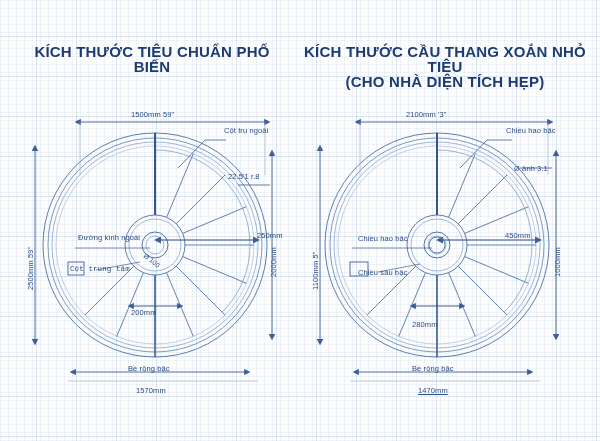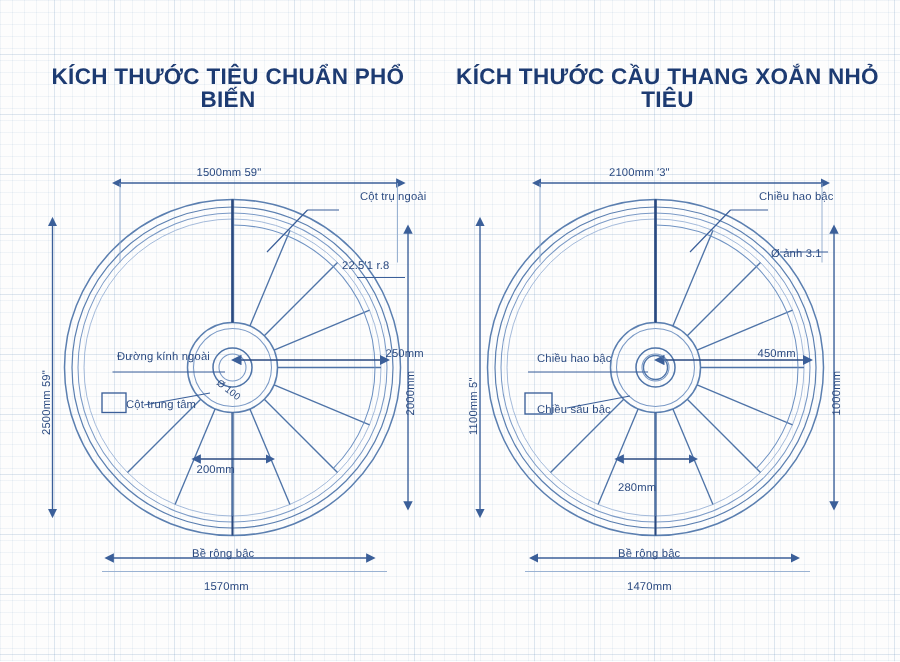--- a/index.html
+++ b/index.html
@@ -64,20 +64,21 @@
 </style>
 </head>
 <body>
 
 <div id="page">
   <div id="grid-fine"></div>
 
   <div class="title" id="title-left">KÍCH THƯỚC TIÊU CHUẨN PHỔ BIẾN</div>
   <div class="title" id="title-right">
     <div>KÍCH THƯỚC CẦU THANG XOẮN NHỎ TIÊU</div>
+    <div>(CHO NHÀ DIỆN TÍCH HẸP)</div>
   </div>
 
   <svg class="draw" viewBox="0 0 600 441">
     <defs>
       <marker id="arrL" markerWidth="7" markerHeight="7" refX="6" refY="3.5" orient="auto">
         <path d="M7,0 L0,3.5 L7,7 z" fill="#3b5f99"></path>
       </marker>
       <marker id="arrR" markerWidth="7" markerHeight="7" refX="1" refY="3.5" orient="auto">
         <path d="M0,0 L7,3.5 L0,7 z" fill="#3b5f99"></path>
       </marker>
@@ -167,34 +168,34 @@
       <path d="M352,248 L432,248" stroke="#3b5f99" stroke-width="0.7" fill="none"></path>
       <path d="M378,272 L420,264" stroke="#3b5f99" stroke-width="0.7" fill="none"></path>
       <rect x="350" y="262" width="18" height="14" fill="none" stroke="#3b5f99" stroke-width="0.9"></rect>
       <circle cx="437" cy="245" r="8" fill="none" stroke="#4f74a8" stroke-width="0.9"></circle>
     </g>
   </svg>
 
   <div class="lbl" style="left:131px; top:110px;">1500mm 59"</div>
   <div class="lbl vert" style="left:26px; top:290px;">2500mm 59"</div>
   <div class="lbl vert" style="left:269px; top:277px;">2000mm</div>
-  <div class="lbl" style="left:240px; top:126px;">Cột trụ ngoài</div>
+  <div class="lbl" style="left:224px; top:126px;">Cột trụ ngoài</div>
   <div class="lbl" style="left:228px; top:172px;text-align:right;">22.5'1 r.8</div>
   <div class="lbl" style="left:78px; top:233px;">Đường kính ngoài</div>
-  <div class="lbl" style="left:84px; top:265px;">Cột trung tâm</div>
+  <div class="lbl" style="left:70px; top:265px;font-family:Liberation Mono, monospace;">Cột trung tâm</div>
   <div class="lbl small" style="left:147px; top:252px; transform:rotate(38deg); transform-origin:left top;">Ø 100</div>
   <div class="lbl" style="left:228px; top:231px;padding-left:29px;">250mm</div>
   <div class="lbl" style="left:131px; top:308px;">200mm</div>
   <div class="lbl" style="left:128px; top:364px;">Bề rộng bậc</div>
   <div class="lbl" style="left:136px; top:386px;">1570mm</div>
 
   <div class="lbl" style="left:406px; top:110px;">2100mm ′3"</div>
   <div class="lbl vert" style="left:311px; top:290px;">1100mm 5"</div>
   <div class="lbl vert" style="left:553px; top:277px;">1000mm</div>
   <div class="lbl" style="left:506px; top:126px;">Chiều hao bậc</div>
   <div class="lbl" style="left:514px; top:164px;">Ø ảnh 3.1</div>
   <div class="lbl" style="left:358px; top:234px;">Chiều hao bậc</div>
   <div class="lbl" style="left:358px; top:268px;">Chiều sâu bậc</div>
   <div class="lbl" style="left:505px; top:231px;">450mm</div>
   <div class="lbl" style="left:412px; top:320px;">280mm</div>
   <div class="lbl" style="left:412px; top:364px;">Bề rộng bậc</div>
-  <div class="lbl" style="left:418px; top:386px;">1470mm</div>
+  <div class="lbl" style="left:418px; top:386px;text-decoration:underline;">1470mm</div>
 </div>
 
 </body></html>

